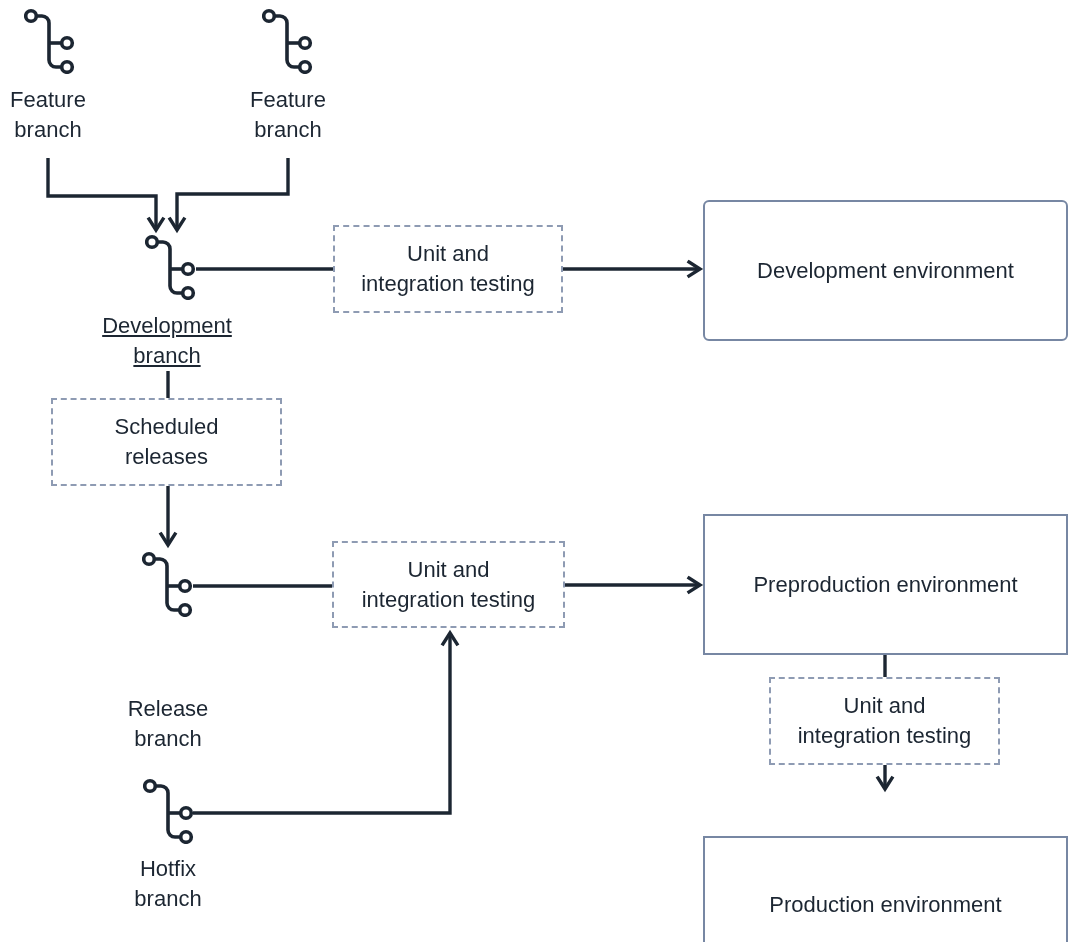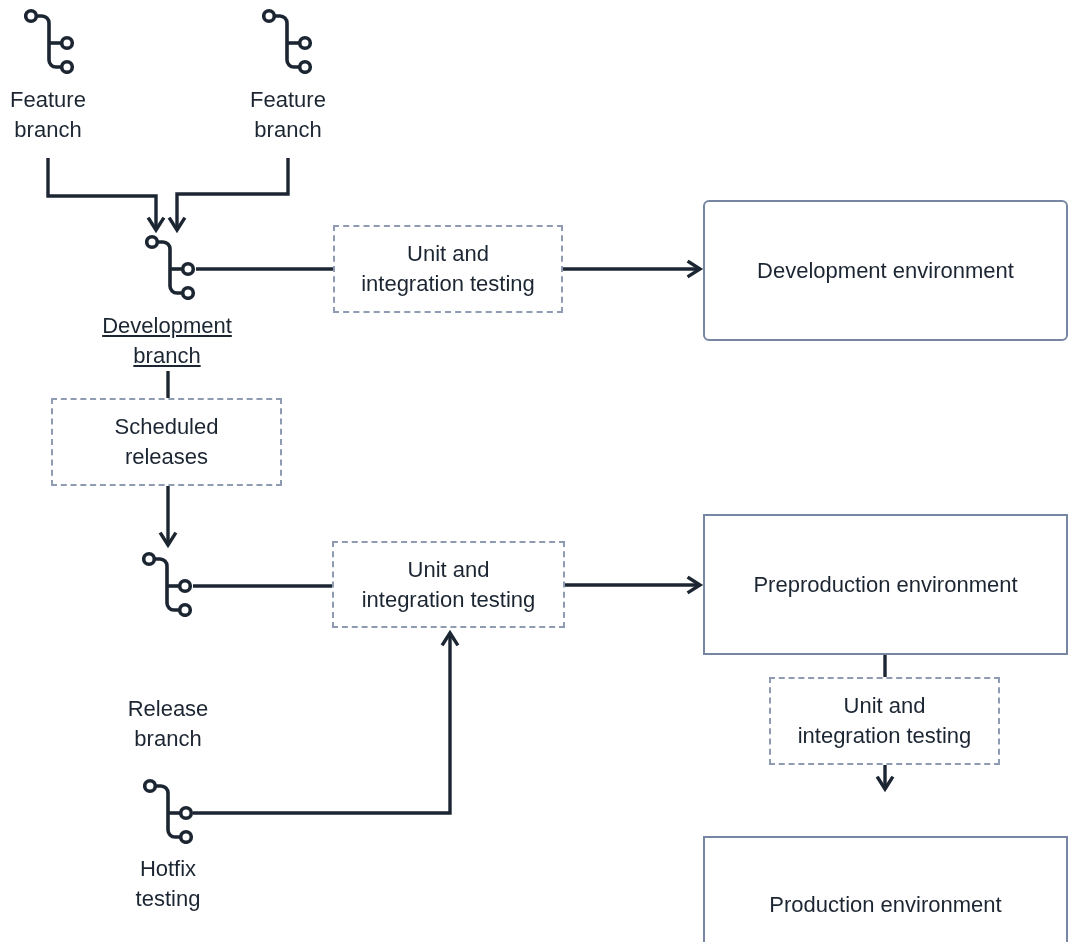--- a/index.html
+++ b/index.html
@@ -126,21 +126,21 @@
 
   <div class="branch-label" style="left:-37px; top:85px;">Feature
 branch</div>
   <div class="branch-label" style="left:203px; top:85px;">Feature
 branch</div>
   <div class="branch-label" style="left:82px; top:311px;text-decoration:underline;">Development
 branch</div>
   <div class="branch-label" style="left:83px; top:662px;margin-top:32px;">Release
 branch</div>
   <div class="branch-label" style="left:83px; top:854px;">Hotfix
-testing</div>
+branch</div>
 
   <div class="box dashed" style="left:333px; top:225px; width:230px; height:88px;">
     <span>Unit and
 integration testing</span>
   </div>
   <div class="box dashed" style="left:51px; top:398px; width:231px; height:88px;">
     <span>Scheduled
 releases</span>
   </div>
   <div class="box dashed" style="left:332px; top:541px; width:233px; height:87px;">

